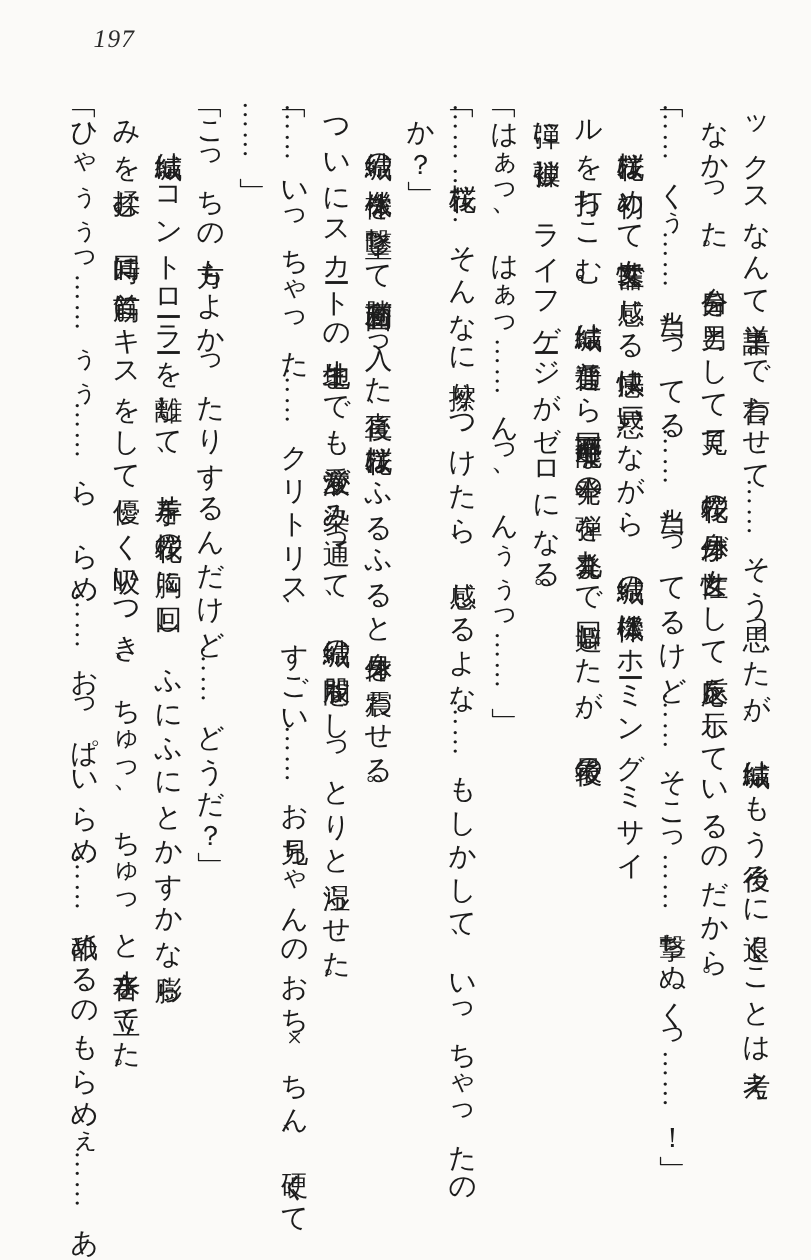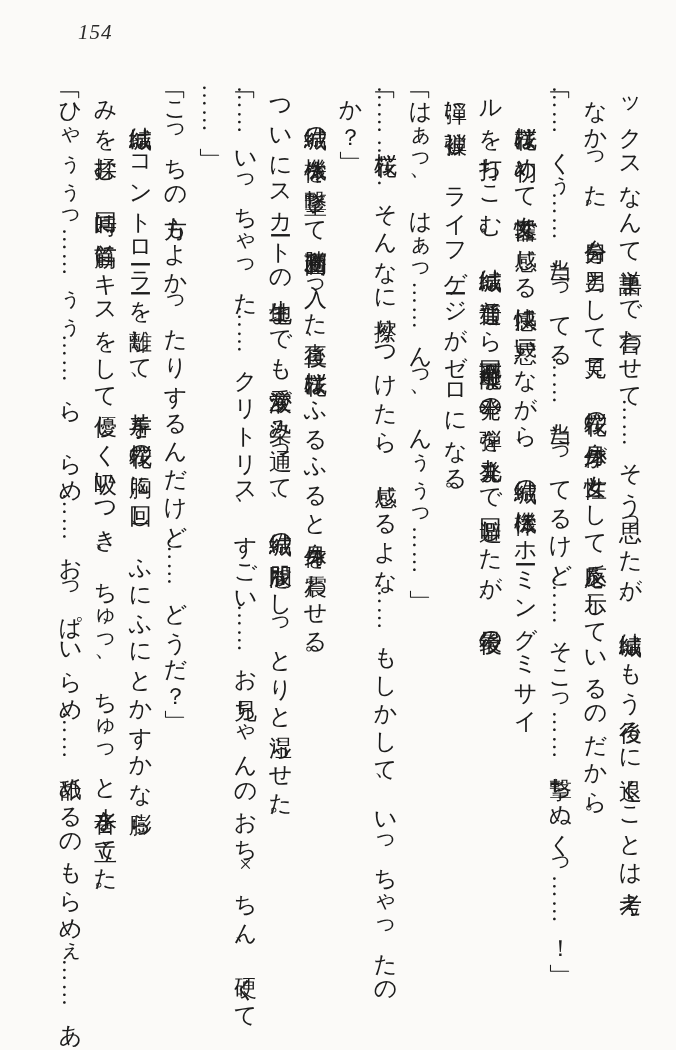--- a/index.html
+++ b/index.html
@@ -38,21 +38,21 @@
   .text-block p {
     margin: 0;
     padding: 0;
     line-height: 35px;
     white-space: nowrap;
   }
 </style>
 </head>
 <body>
 
-<div class="page-number">154</div>
+<div class="page-number">197</div>
 
 <div class="text-block">
     <p>ックスなんて単語まで言わせて……そう思ったが、結城はもう後ろに退くことは考え</p>
     <p>なかった。自分を男として見て、桜花の身体が女性として反応を示しているのだから。</p>
     <p>「……くぅ……当たってる……当たってるけど……そこっ……撃ちぬくっ……！」</p>
     <p>　桜花は初めて女性器で感じる快感に戸惑いながら、結城の機体にホーミングミサイ</p>
     <p>ルを打ちこむ。結城は普通なら回避不可能な十発の弾を九発まで回避したが、最後の</p>
     <p>弾に被弾し、ライフゲージがゼロになる。</p>
     <p>「はぁっ、はぁっ……んっ、んぅぅっ……」</p>
     <p>「……桜花……そんなに擦りつけたら、感じるよな……もしかして、いっちゃったの</p>

